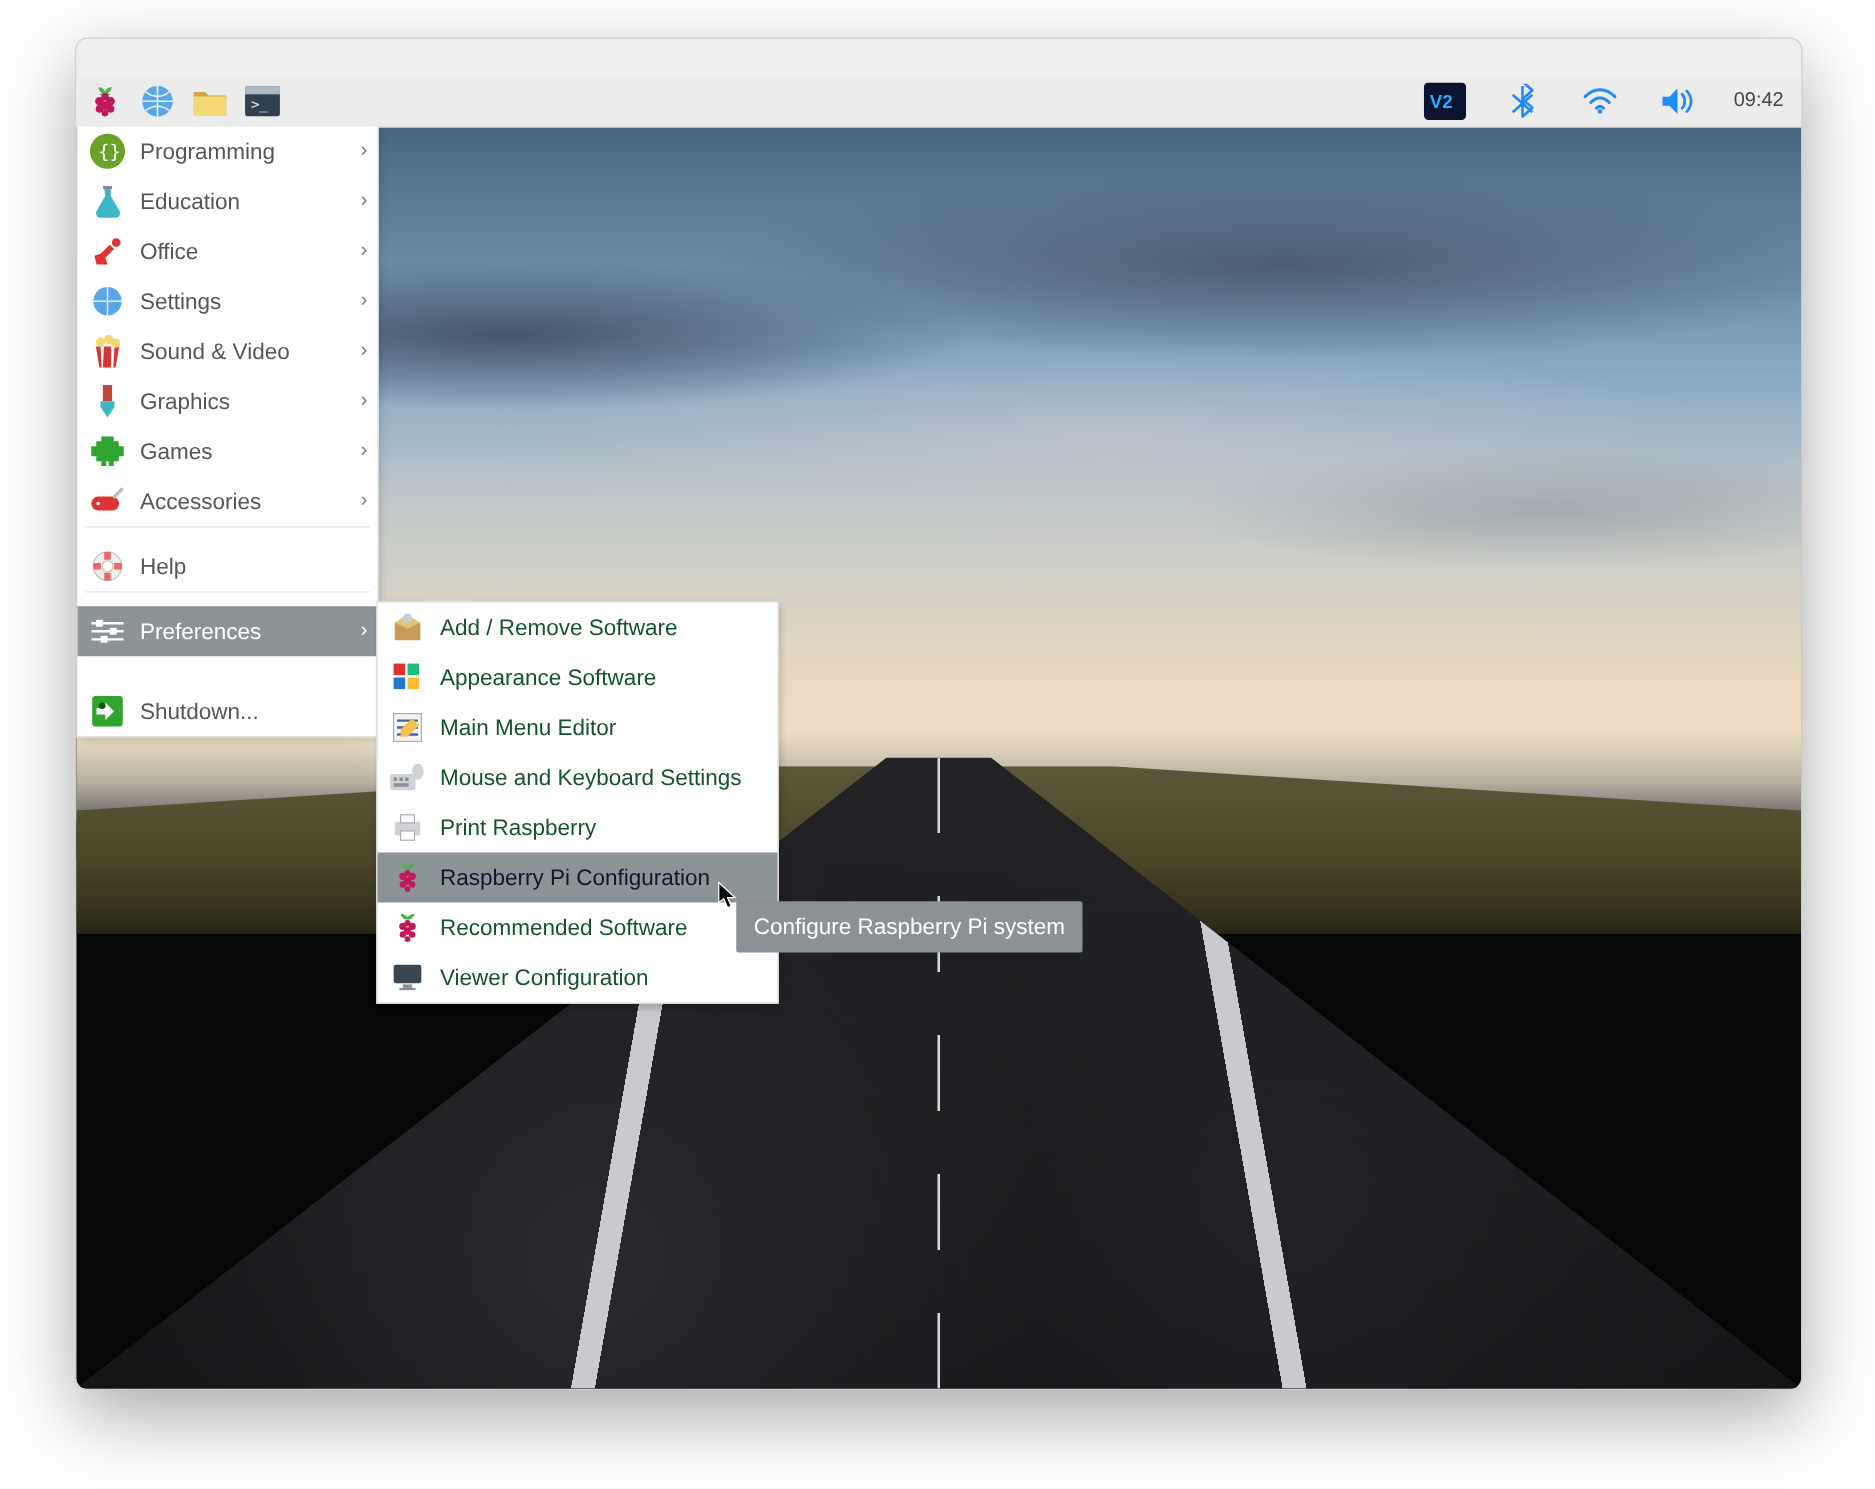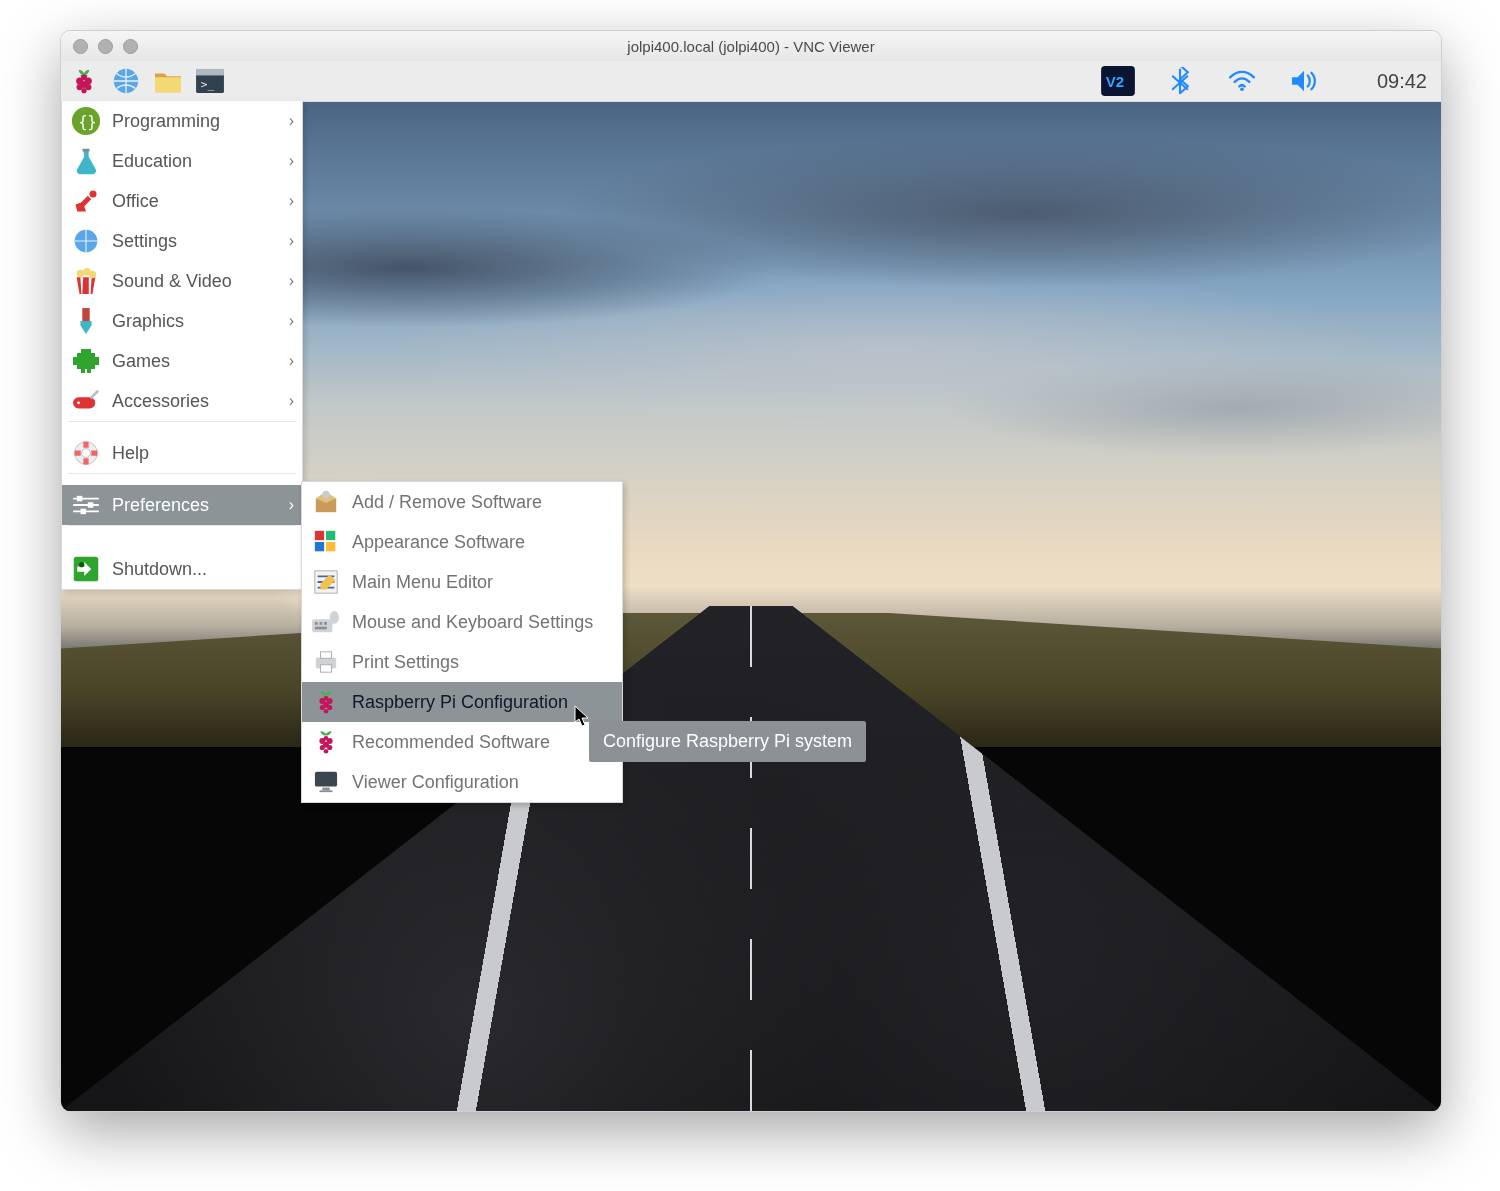--- a/index.html
+++ b/index.html
@@ -8,21 +8,21 @@
   .mac-titlebar{height:30px;background:linear-gradient(#f5f5f5,#e6e6e6);display:flex;align-items:center;position:relative;}
   .traffic{display:flex;gap:10px;margin-left:12px;}
   .tl{width:13px;height:13px;border-radius:50%;background:#b0b1b1;border:1px solid #9c9d9d;}
   .mac-title{position:absolute;left:0;right:0;text-align:center;font-size:15px;color:#4b4b4b;}
   .pi-root{position:absolute;left:0;top:30px;right:0;bottom:0;}
   
   .taskbar{position:absolute;left:0;right:0;top:0;height:40px;background:#edecec;border-bottom:1px solid #dcdcdc;display:flex;align-items:center;z-index:40;}
   .tb-left{display:flex;align-items:center;gap:8px;padding-left:6px}
   .tb-right{margin-left:auto;display:flex;align-items:center;gap:28px;padding-right:14px}
   .tb-icon{width:34px;height:34px;display:flex;align-items:center;justify-content:center;}
-  .clock{font-size:20px;color:#444;margin-left:28px;}
+  .clock{font-size:16px;color:#444;}
   
   .desktop{position:absolute;left:0;top:40px;right:0;bottom:0;overflow:hidden;background:#060606}
   .wallpaper{position:absolute;inset:0;}
   .sky{position:absolute;left:0;right:0;top:0;height:55%;background:linear-gradient(to bottom,#4a6583 0%,#6b8aa8 20%,#86a7c4 35%,#c2c9c9 55%,#e9d9c0 80%,#f4e7cf 100%);}
   .clouds{position:absolute;left:0;right:0;top:0;height:55%;background:
      radial-gradient(ellipse 45% 18% at 25% 30%,rgba(60,72,90,.85),transparent 60%),
      radial-gradient(ellipse 55% 22% at 70% 20%,rgba(70,82,100,.8),transparent 62%),
      radial-gradient(ellipse 60% 25% at 60% 45%,rgba(200,200,205,.55),transparent 60%),
      radial-gradient(ellipse 35% 15% at 85% 55%,rgba(140,150,160,.6),transparent 60%);}
   .sun{position:absolute;left:15%;top:37%;width:180px;height:180px;border-radius:50%;background:radial-gradient(circle,#fffef5 0%,rgba(255,248,220,.6) 35%,transparent 70%);}
@@ -42,42 +42,34 @@
   .menu{position:absolute;left:0;top:40px;width:240px;background:#fff;border:1px solid #d8d8d8;border-top:none;z-index:50;box-shadow:2px 3px 6px rgba(0,0,0,.15);}
   .mrow{display:flex;align-items:center;height:40px;padding:0 8px;color:#545657;font-size:18px;cursor:default;position:relative;}
   .mrow .ic{width:32px;height:32px;flex:none;margin-right:10px;display:flex;align-items:center;justify-content:center}
   .mrow .chev{margin-left:auto;color:#777;font-size:16px}
   .mrow.sep-after::after{content:"";position:absolute;left:6px;right:6px;bottom:-1px;height:1px;background:#e7e7e7}
   .mrow.sel{background:#8d9497;color:#fff}
   .mrow.sel .chev{color:#fff}
   .menu .spacer{height:12px}
   
   .submenu{position:absolute;left:240px;top:420px;width:320px;background:#fff;border:1px solid #d8d8d8;z-index:55;box-shadow:2px 3px 6px rgba(0,0,0,.2)}
-  .srow{display:flex;align-items:center;height:40px;padding:0 10px;font-size:18px;color:#737373}
+  .srow{display:flex;align-items:center;height:40px;padding:0 10px;font-size:18px;color:#14532d}
   .srow .ic{width:28px;height:28px;margin-right:12px;display:flex;align-items:center;justify-content:center;flex:none}
   .srow.sel{background:#8d9497;color:#0f172a}
   
   .tooltip{position:absolute;z-index:60;background:#8b9194;color:#fff;font-size:18px;padding:10px 14px;border-radius:2px}
   .cursor{position:absolute;z-index:70;width:16px;height:22px}
   
   svg{display:block}
 </style>
 </head>
 <body>
 
 <div class="stage">
   <div class="mac-window">
-    <div class="mac-titlebar">
-      <div class="traffic">
-        <div class="tl"></div>
-        <div class="tl"></div>
-        <div class="tl"></div>
-      </div>
-      <div class="mac-title">jolpi400.local (jolpi400) - VNC Viewer</div>
-    </div>
 
     <div class="pi-root">
 
       <div class="taskbar">
         <div class="tb-left">
           <div class="tb-icon">
             <svg width="28" height="28" viewBox="0 0 32 32">
                 <g>
                   <path fill="#4caf50" d="M10 3c3 0 5 2 6 4 1-2 3-4 6-4 0 3-2 5-4 6 2 0 3 1 3 1l-5 1-5-1s1-1 3-1c-2-1-4-3-4-6z"></path>
                   <g fill="#c2185b">
@@ -343,21 +335,21 @@
           <span>Mouse and Keyboard Settings</span>
         </div>
         <div class="srow">
           <span class="ic">
               <svg width="26" height="24" viewBox="0 0 28 26">
                 <rect x="3" y="8" width="22" height="12" rx="2" fill="#cfd3d7"></rect>
                 <rect x="8" y="2" width="12" height="7" fill="#fff" stroke="#aaa"></rect>
                 <rect x="8" y="16" width="12" height="8" fill="#fff" stroke="#aaa"></rect>
               </svg>
             </span>
-          <span>Print Settings</span>
+          <span>Print Raspberry</span>
         </div>
         <div class="srow sel">
           <span class="ic">
               <svg width="24" height="26" viewBox="0 0 26 28">
                 <path fill="#4caf50" d="M7 2c2 0 4 1 6 3 2-2 4-3 6-3 0 2-2 4-4 5h-4c-2-1-4-3-4-5z"></path>
                 <g fill="#c2185b">
                   <circle cx="9" cy="13" r="3.2"></circle>
                   <circle cx="17" cy="13" r="3.2"></circle>
                   <circle cx="13" cy="10" r="2.6"></circle>
                   <circle cx="13" cy="17" r="3.2"></circle>

